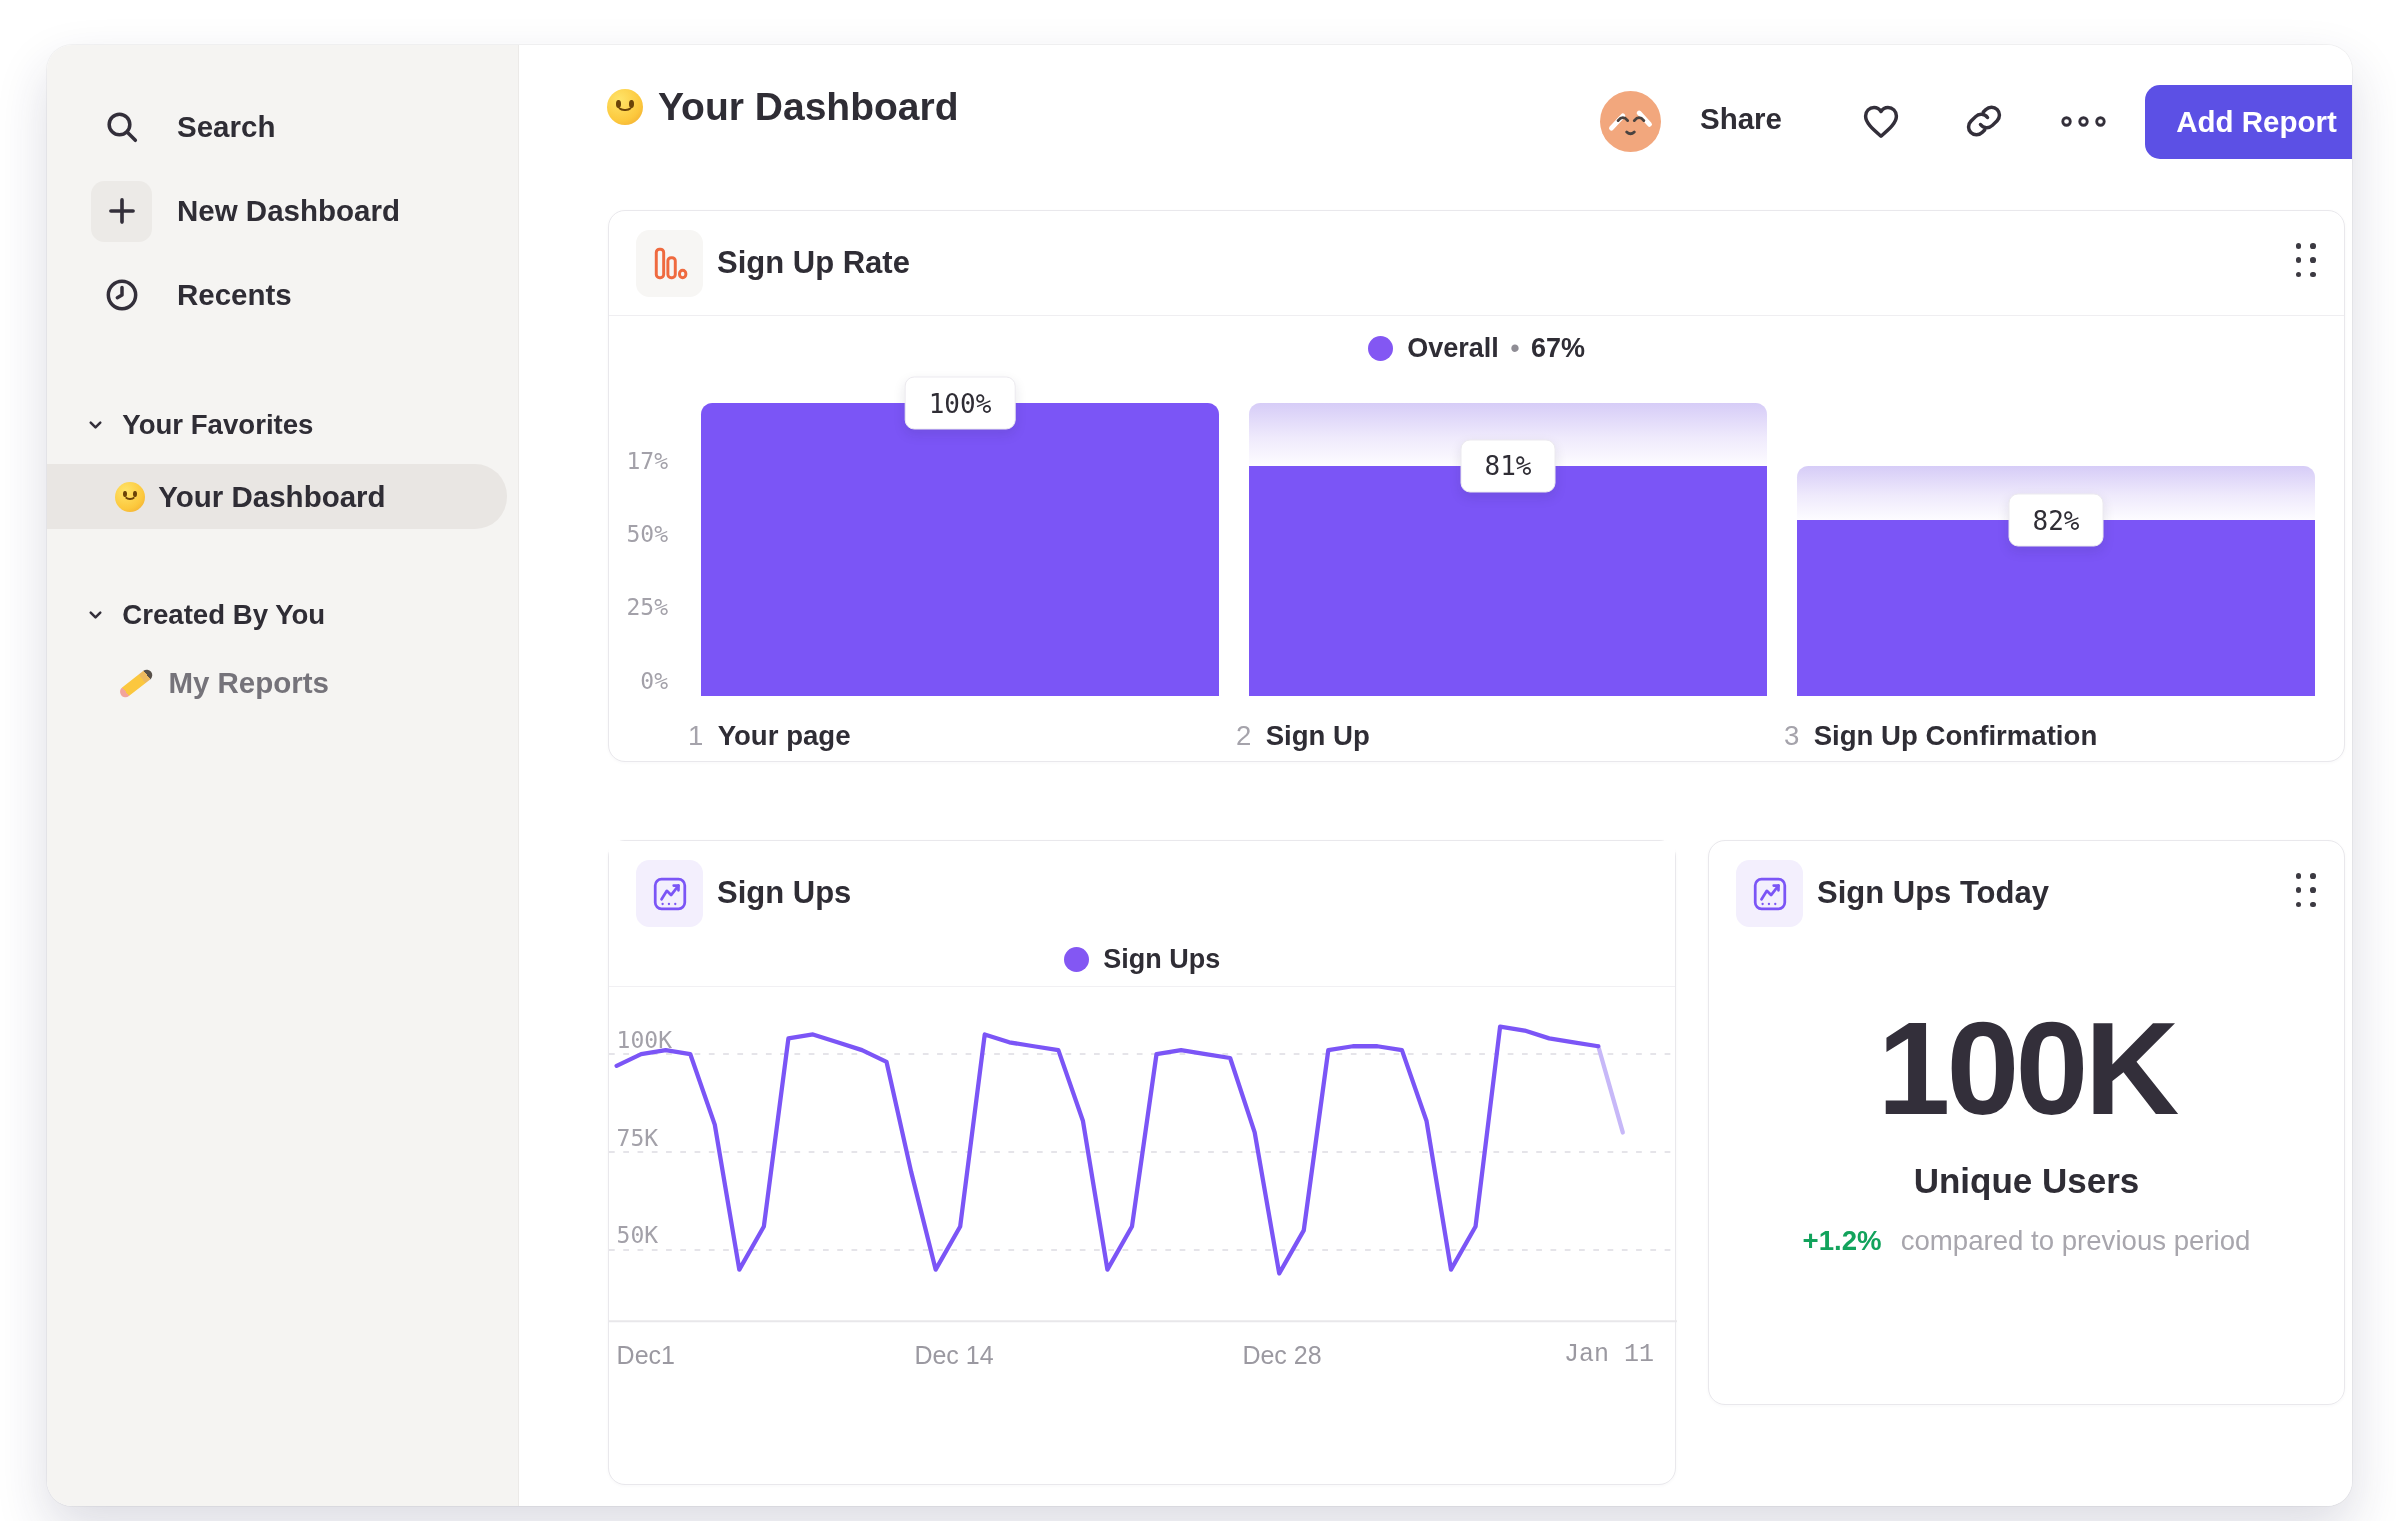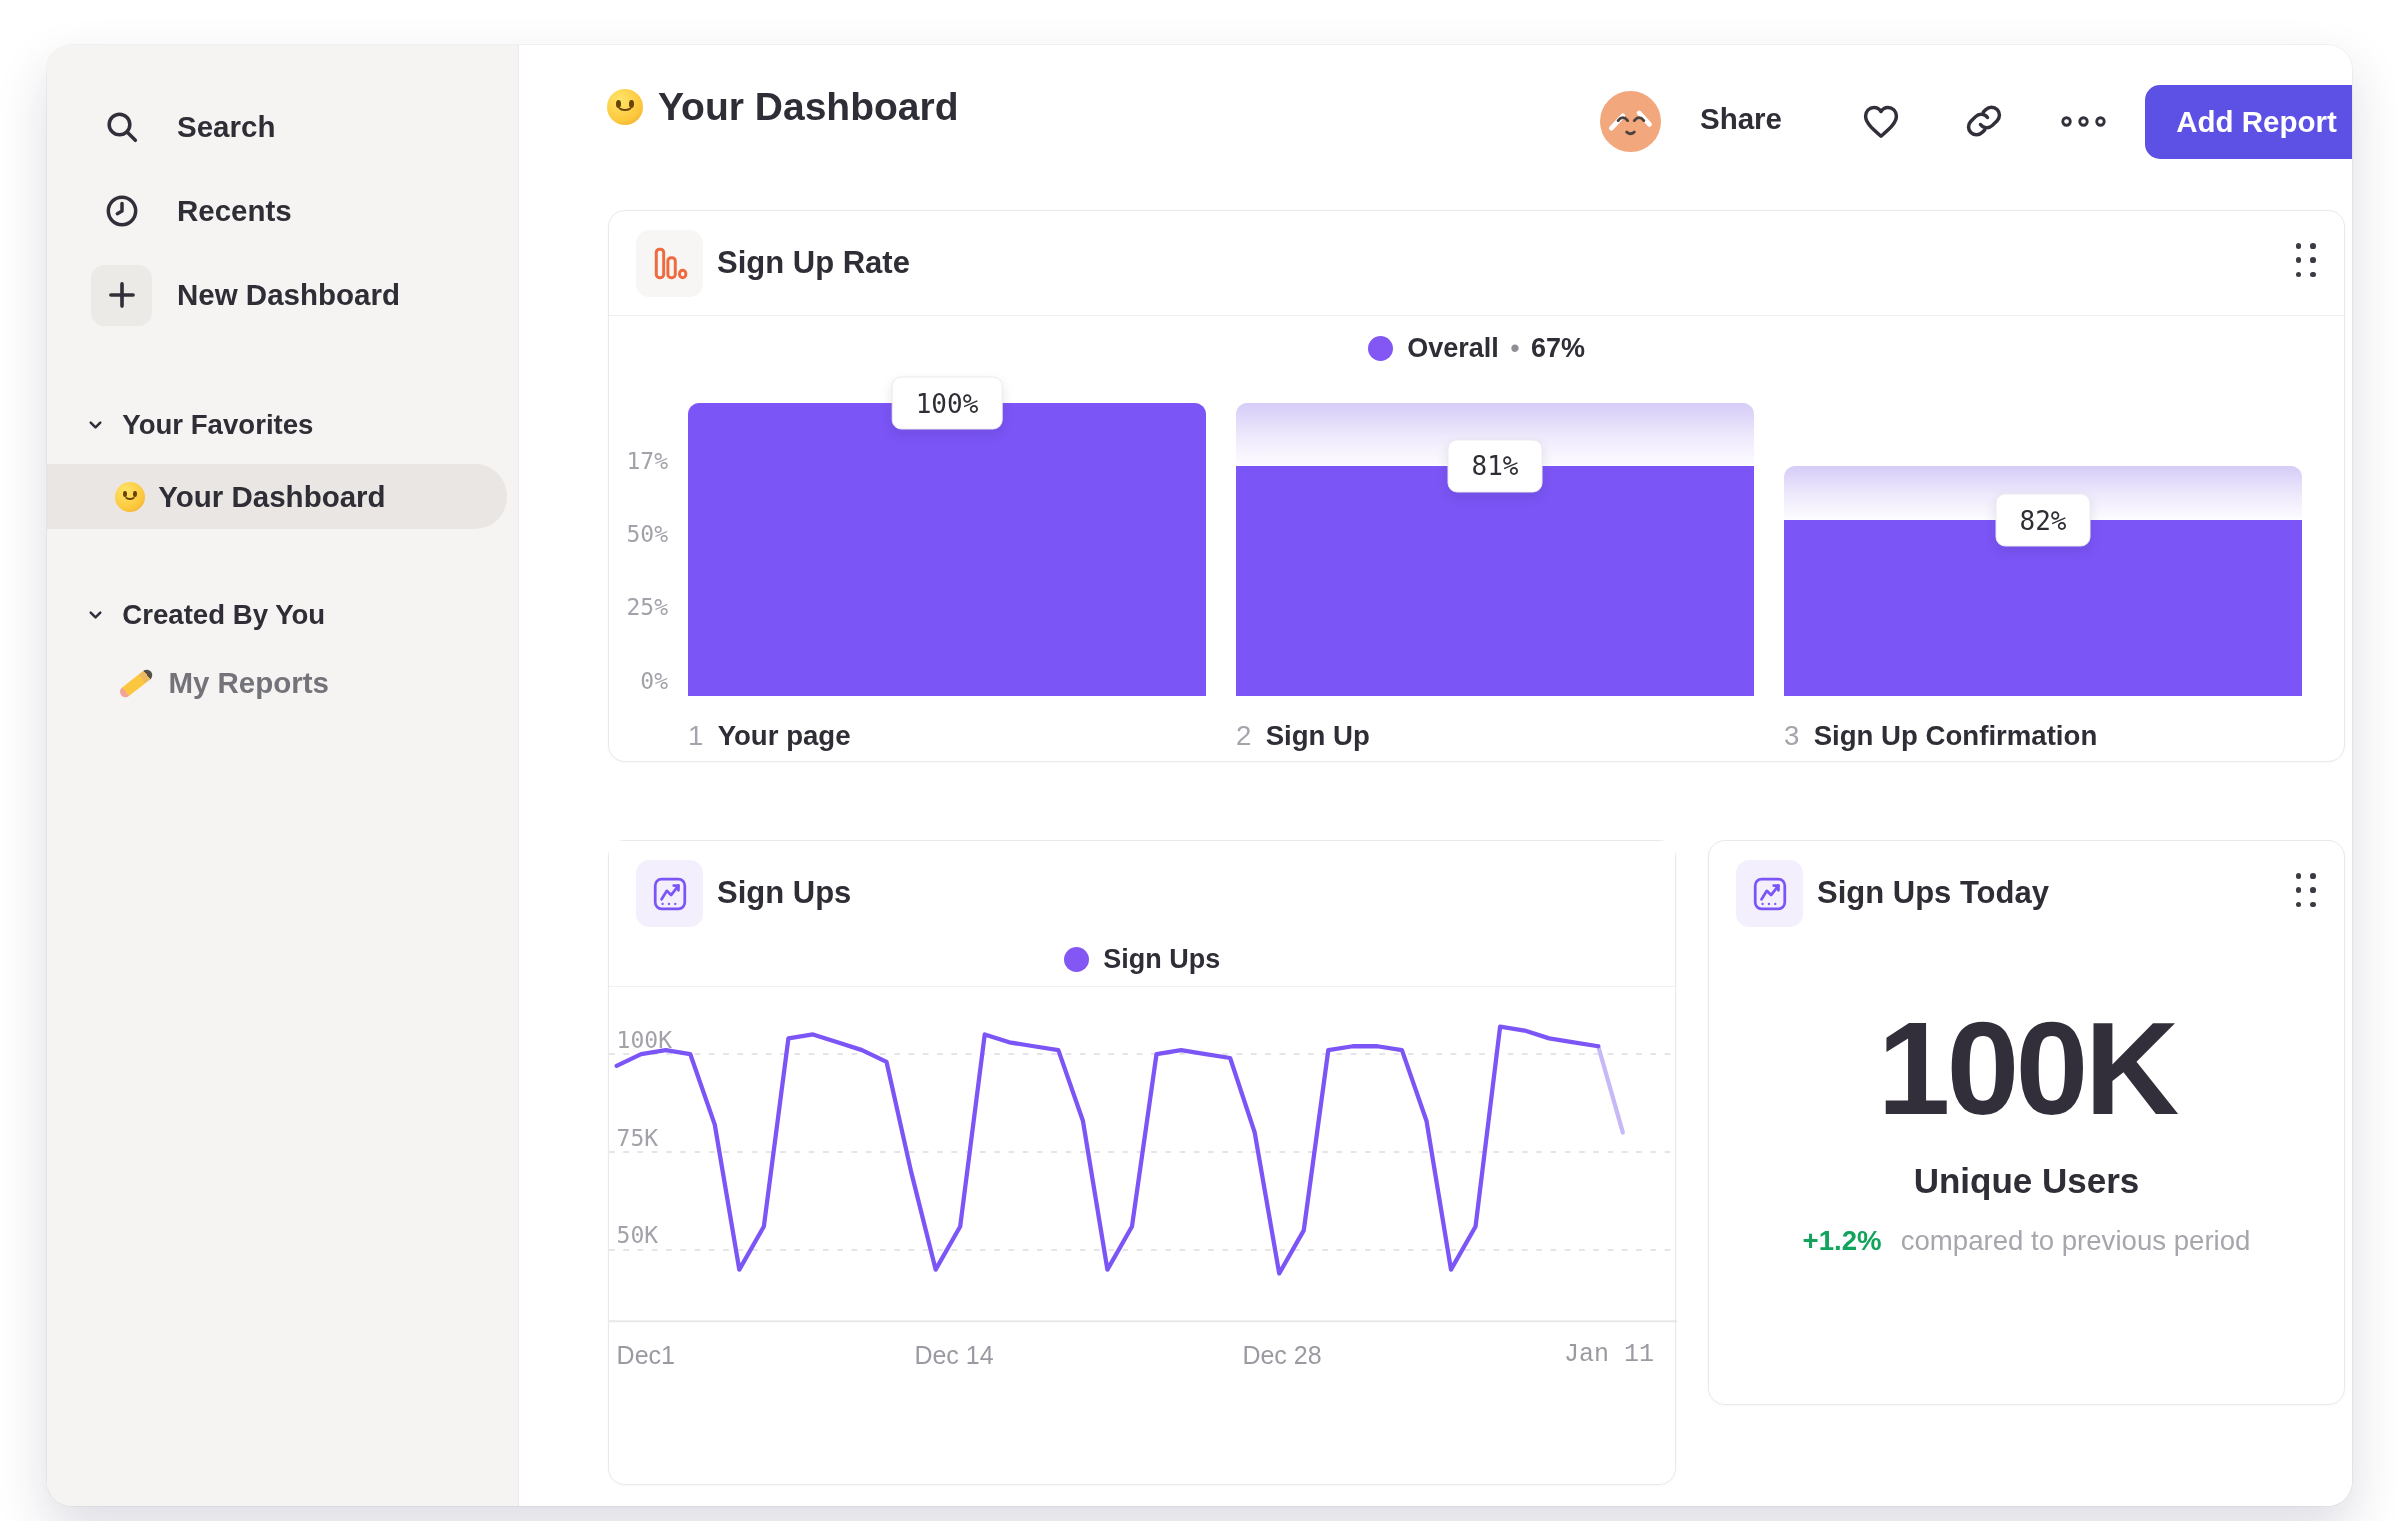--- a/index.html
+++ b/index.html
@@ -76,21 +76,21 @@
   .drag-handle i { width:5.7px; height:5.7px; border-radius:50%; background:#3c3a42; }
 
   .legend-row { position:absolute; left:0; width:100%; display:flex; align-items:center;
                 justify-content:center; font-size:27px; font-weight:600; color:#2f2d35; }
   .legend-dot { width:25px; height:25px; border-radius:50%; background:#8357f3; margin-right:14.3px; }
   .legend-sep { color:#8f8d95; margin:0 11.4px; font-weight:400; }
 
   
   #funnel-card { left:49px; top:165px; width:1737px; height:552px; }
   #funnel-card .legend-row { top:122px; }
-  .funnel-plot { position:absolute; left:79px; top:192px; width:1614px; height:293px;
+  .funnel-plot { position:absolute; left:92px; top:192px; width:1614px; height:293px;
                  display:flex; gap:30px;text-align:center; }
   .fbar { position:relative; flex:1; height:100%; cursor:pointer; }
   .fbar-solid { position:absolute; left:0; right:0; bottom:0; background:#7b55f6; }
   .fbar-cap { position:absolute; left:0; right:0; border-radius:11.4px 11.4px 0 0;
               background:linear-gradient(180deg,#d6ccf7 0%, #efeafc 55%, #fdfcff 100%); }
   .round-top { border-radius:11.4px 11.4px 0 0; }
   .tooltip { position:absolute; left:50%; transform:translate(-50%,-50%); background:#fff;
              border:1.4px solid #eceaef; border-radius:9.5px; box-shadow:0 4.8px 11.4px rgba(30,25,60,.10);
              padding:10.5px 23px; font-size:26px; color:#2f2d35; white-space:nowrap; }
   .fylab { position:absolute; left:0; width:59px; text-align:right; font-size:23px;
@@ -129,36 +129,36 @@
     <div class="side-row">
       <span class="side-ico">
         <svg class="stroke" width="40" height="40" viewBox="0 0 24 24" style="stroke-width:2.1">
           <circle cx="10.5" cy="10.5" r="6.2"></circle>
             <line x1="15.2" y1="15.2" x2="20" y2="20"></line>
         </svg>
       </span>
       <span class="side-label">Search</span>
     </div>
     <div class="side-row">
+      <span class="side-ico boxed">
+        <svg class="stroke" width="38" height="38" viewBox="0 0 24 24" style="stroke-width:2.3">
+          <line x1="12" y1="5" x2="12" y2="19"></line>
+            <line x1="5" y1="12" x2="19" y2="12"></line>
+        </svg>
+      </span>
+      <span class="side-label">New Dashboard</span>
+    </div>
+    <div class="side-row">
       <span class="side-ico">
         <svg class="stroke" width="40" height="40" viewBox="0 0 24 24" style="stroke-width:2.1">
           <circle cx="12" cy="12" r="8.2"></circle>
             <polyline points="12,7.5 12,12 9.2,13.6"></polyline>
         </svg>
       </span>
       <span class="side-label">Recents</span>
-    </div>
-    <div class="side-row">
-      <span class="side-ico boxed">
-        <svg class="stroke" width="38" height="38" viewBox="0 0 24 24" style="stroke-width:2.3">
-          <line x1="12" y1="5" x2="12" y2="19"></line>
-            <line x1="5" y1="12" x2="19" y2="12"></line>
-        </svg>
-      </span>
-      <span class="side-label">New Dashboard</span>
     </div>
 
     <div class="section-head sec-fav">
       <span class="chev">
         <svg class="stroke" width="23" height="23" viewBox="0 0 24 24" style="stroke-width:2.6">
           <polyline points="7,10 12,15 17,10"></polyline>
         </svg>
       </span>
       <span class="sec-label">Your Favorites</span>
     </div>

